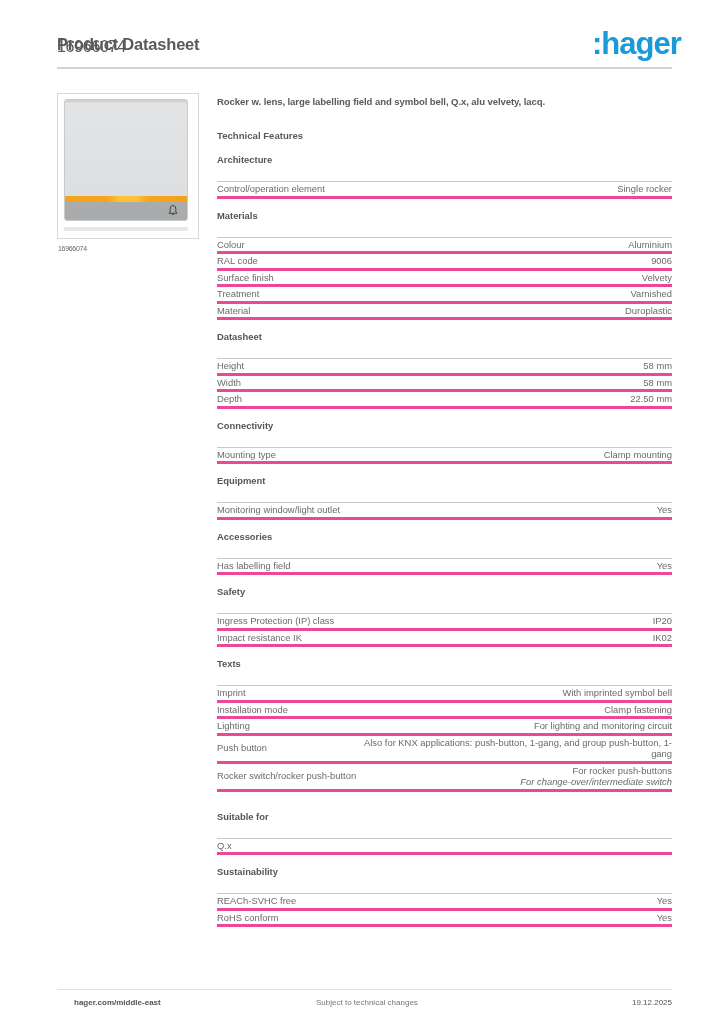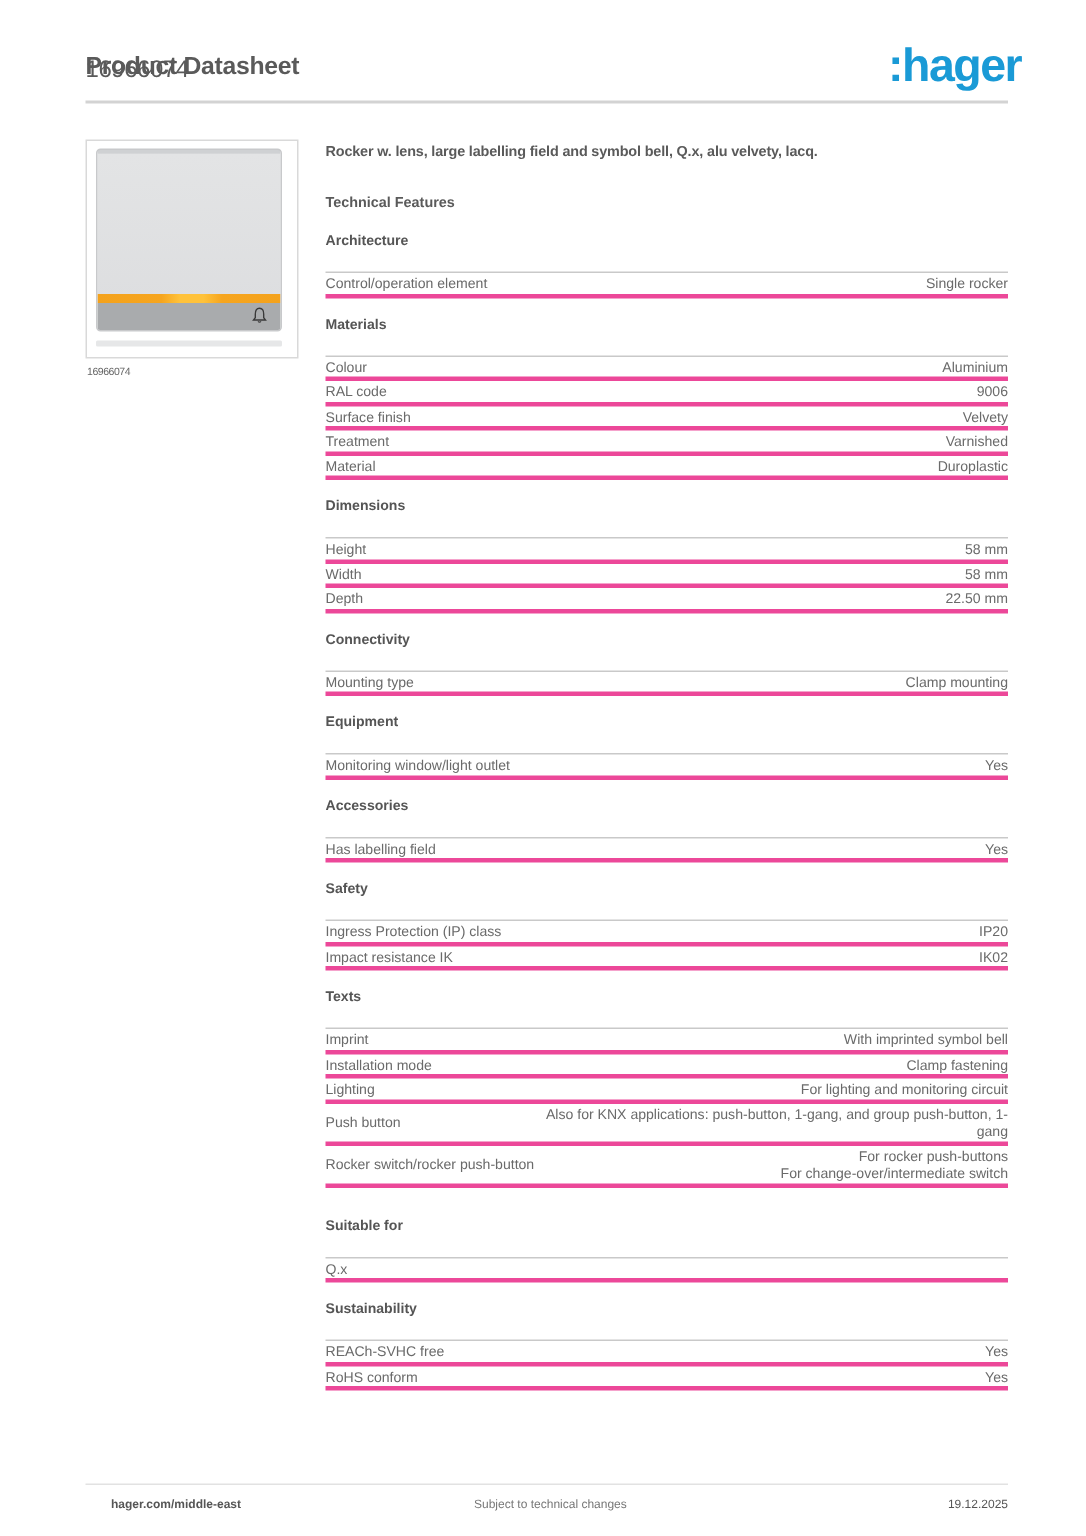--- a/index.html
+++ b/index.html
@@ -86,21 +86,21 @@
       <span class="label">Treatment</span>
       <span class="value">Varnished</span>
     </div>
     <div class="row">
       <span class="label">Material</span>
       <span class="value">Duroplastic</span>
     </div>
   </div>
 
   <div class="section">
-    <div class="section-heading">Dimensions</div>
+    <div class="section-heading">Datasheet</div>
     <div class="row">
       <span class="label">Height</span>
       <span class="value">58 mm</span>
     </div>
     <div class="row">
       <span class="label">Width</span>
       <span class="value">58 mm</span>
     </div>
     <div class="row">
       <span class="label">Depth</span>
@@ -159,21 +159,21 @@
       <span class="value">For lighting and monitoring circuit</span>
     </div>
     <div class="row">
       <span class="label">Push button</span>
       <span class="value" style="max-width:318px;">Also for KNX applications: push-button, 1-gang, and group push-button, 1-gang</span>
     </div>
     <div class="row">
       <span class="label">Rocker switch/rocker push-button</span>
       <span class="value">
         <span style="display:block;">For rocker push-buttons</span>
-        <span style="display:block;">For change-over/intermediate switch</span>
+        <span style="display:block;font-style:italic;">For change-over/intermediate switch</span>
       </span>
     </div>
   </div>
 
   <div class="section gap-large">
     <div class="section-heading">Suitable for</div>
     <div class="row">
       <span class="label">Q.x</span>
       <span class="value"></span>
     </div>

